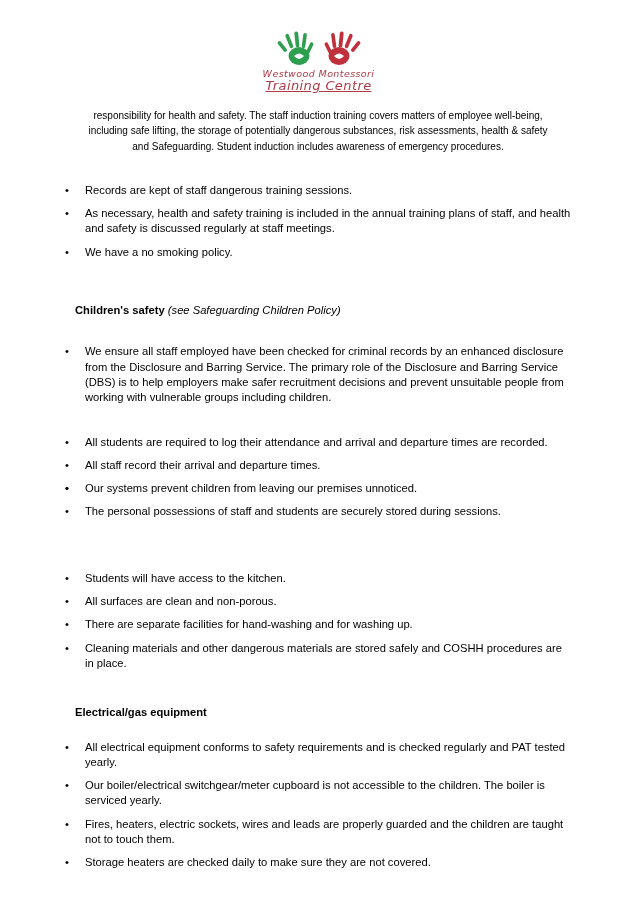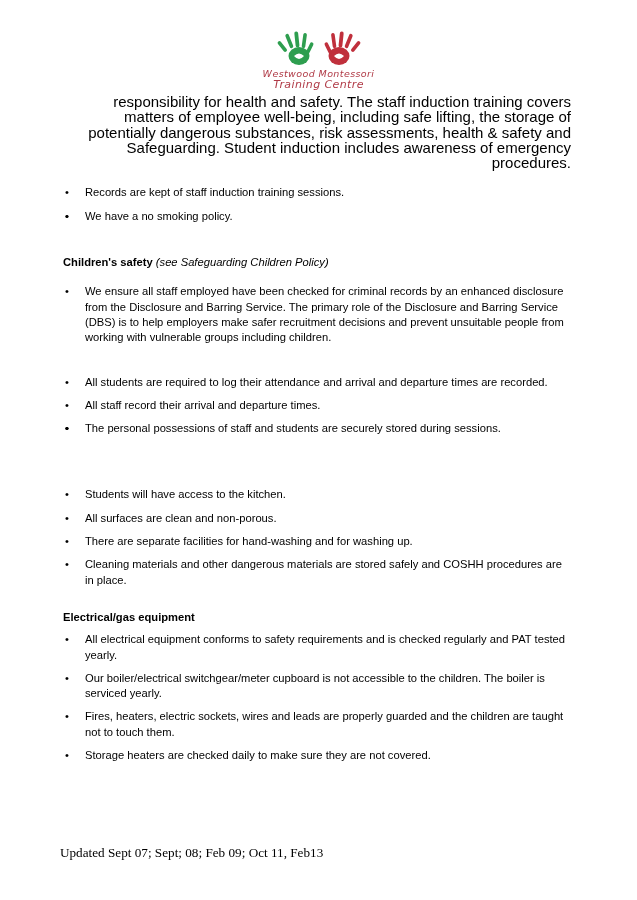--- a/index.html
+++ b/index.html
@@ -51,50 +51,51 @@
     margin-top: 1px;
     color: #b03a46;
     font-family: "DejaVu Sans", sans-serif;
     font-size: 9.5px;
     letter-spacing: 0.4px;
     font-style: italic;
     white-space: nowrap;
   }
   .logo-text .l2 {
     display: block;
-    font-size: 11px;
+    font-size: 13px;
+    text-decoration: underline;
   }
 
   
   .content {
     position: absolute;
     left: 63px;
     top: 92px;
     width: 510px;
   }
 
   p.para {
-    margin: 2px;
-    font-size: 15px;
-    line-height: 15.3px;
-    text-align: right;
+    margin: 16px;
+    font-size: 10px;
+    line-height: 15.3px;
+    text-align: center;
   }
 
   p.para.bold {
     font-weight: bold;
   }
 
   .gap-sm { height: 7px; }
   .gap-md { height: 13px; }
   .gap-lg { height: 22px; }
   .gap-xl { height: 44px; }
   .gap-xxl { height: 31px; }
 
   h3.heading {
-    margin: 0;
+    margin: 12px;
     font-size: 11.2px;
     line-height: 15.3px;
     font-weight: bold;
   }
   h3.heading .note {
     font-weight: normal;
     font-style: italic;
   }
 
   ul.bullets {
@@ -174,24 +175,25 @@
 
   <div class="content">
 
     <p class="para">responsibility for health and safety.  The staff induction training covers matters of employee well-being, including safe lifting, the storage of potentially dangerous substances, risk assessments, health &amp; safety and Safeguarding. Student induction includes awareness of emergency procedures.</p>
 
     <div class="gap-md"></div>
 
     <ul class="bullets">
       <li>
         <span class="dot">•</span>
-        <span>Records are kept of staff induction training sessions.</span>
-      </li>
-      <li>
-        <span class="dot">•</span>
+        <span>Records are kept of staff dangerous training sessions.</span>
+      </li>
+      <li>
+        <span class="dot">•</span>
+        <span>As necessary, health and safety training is included in the annual training plans of staff, and health and safety is discussed regularly at staff meetings.</span>
       </li>
       <li>
         <span class="dot">•</span>
         <span>We have a no smoking policy.</span>
       </li>
     </ul>
 
     <div class="gap-xxl"></div>
 
     <h3 class="heading">
@@ -222,20 +224,21 @@
       </li>
       <li>
         <span class="dot">•</span>
         <span>All staff record their arrival and departure times.</span>
       </li>
       <li>
         <span class="dot">•</span>
       </li>
       <li>
         <span class="dot">•</span>
+        <span>Our systems prevent children from leaving our premises unnoticed.</span>
       </li>
       <li>
         <span class="dot">•</span>
         <span>The personal possessions of staff and students are securely stored during sessions.</span>
       </li>
     </ul>
 
     <div class="gap-xl"></div>
 
 
@@ -280,15 +283,14 @@
         <span>Fires, heaters, electric sockets, wires and leads are properly guarded and the children are taught not to touch them.</span>
       </li>
       <li>
         <span class="dot">•</span>
         <span>Storage heaters are checked daily to make sure they are not covered.</span>
       </li>
     </ul>
 
   </div>
 
-  <div class="footer">Updated Sept 07; Sept; 08; Feb 09; Oct 11, Feb13</div>
 
 </div>
 
 </body></html>

